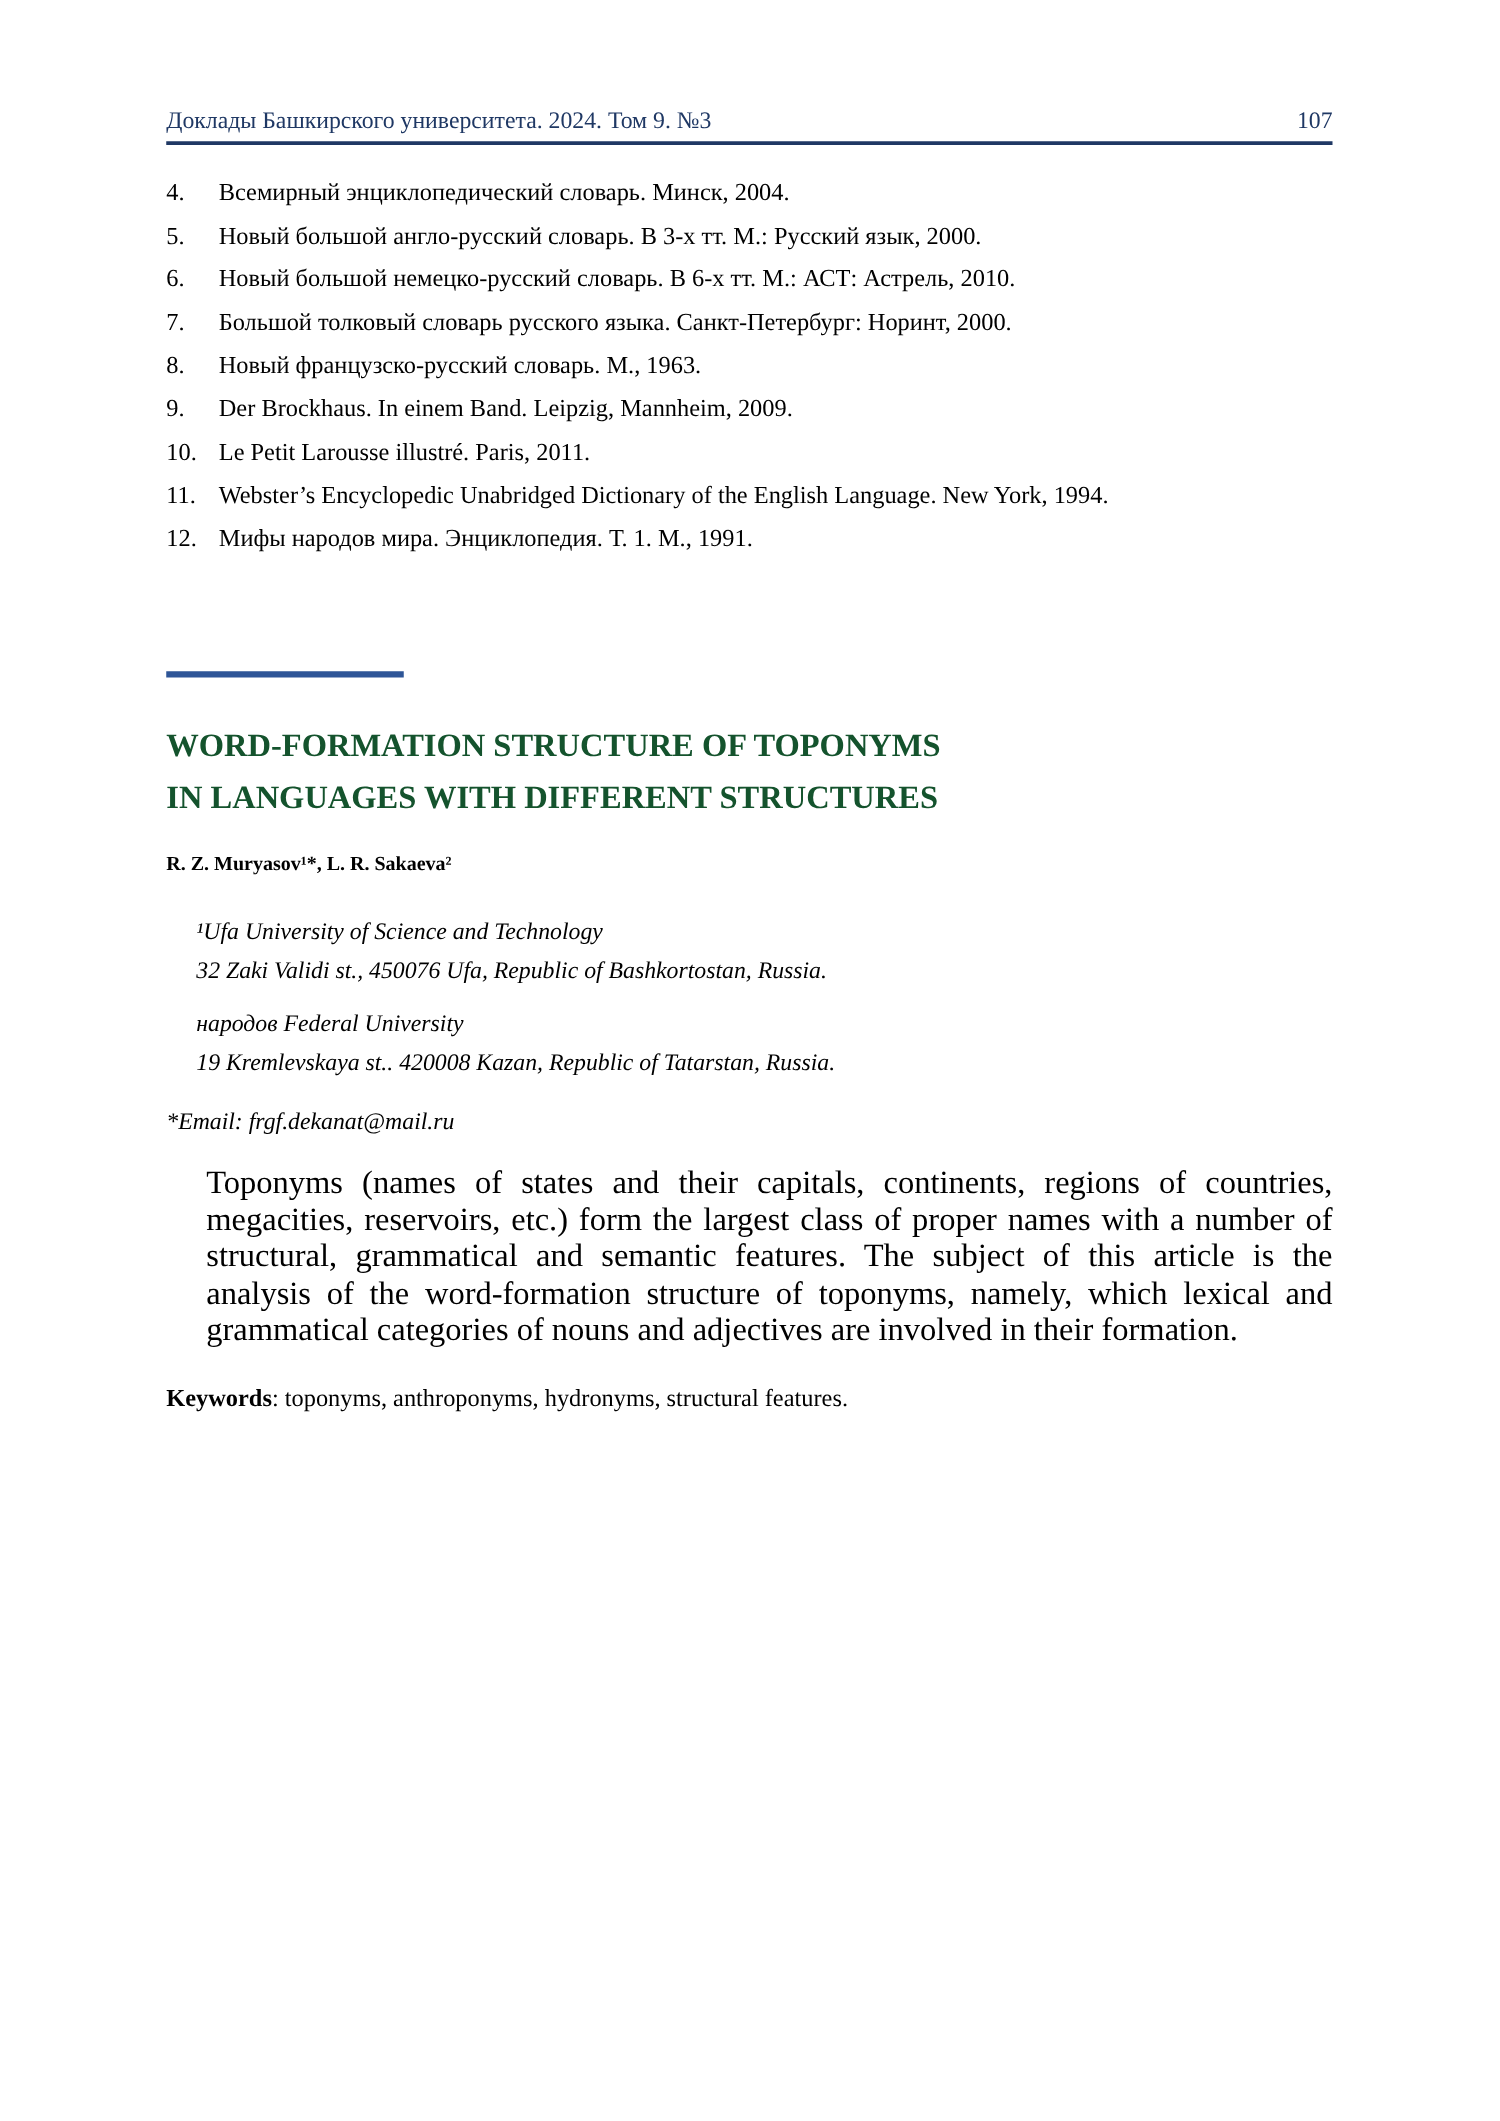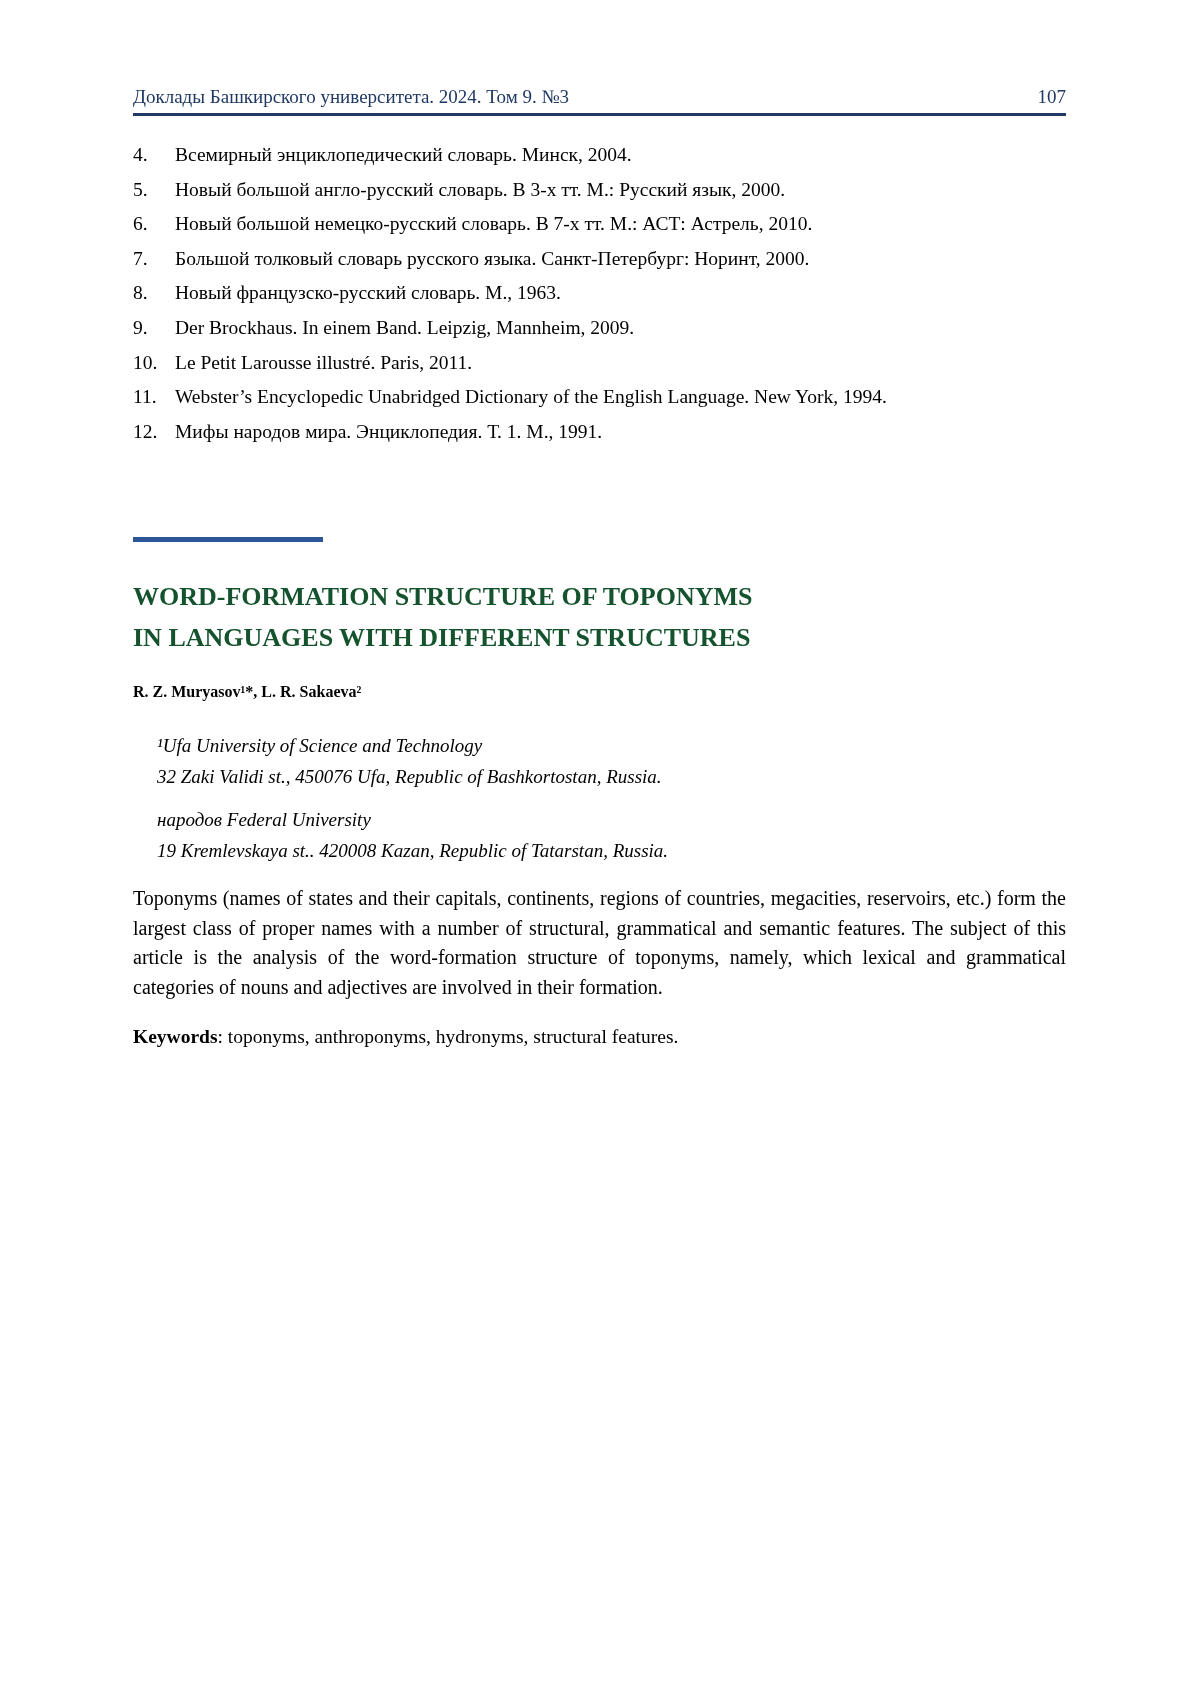--- a/index.html
+++ b/index.html
@@ -72,23 +72,24 @@
   .affiliation.first { margin-top: 26px; }
   .affiliation.second { margin-top: 12px; }
   .email-line {
     margin-top: 16px;
     font-style: italic;
     font-size: 19px;
     line-height: 31px;
   }
   .abstract {
     margin-top: 18px;
-    font-size: 20px;
+    font-size: 26px;
     line-height: 29.5px;
     text-align: justify;
+    margin-left: 32px;
   }
   .keywords {
     margin-top: 16px;
     font-size: 19.5px;
     line-height: 29.5px;
   }
   .keywords .kw-label { font-weight: bold; }
 </style>
 </head>
 <body>
@@ -105,21 +106,21 @@
     <li class="ref">
       <span class="ref-num">4.</span>
       <span class="ref-text">Всемирный энциклопедический словарь. Минск, 2004.</span>
     </li>
     <li class="ref">
       <span class="ref-num">5.</span>
       <span class="ref-text">Новый большой англо-русский словарь. В 3-х тт. М.: Русский язык, 2000.</span>
     </li>
     <li class="ref">
       <span class="ref-num">6.</span>
-      <span class="ref-text">Новый большой немецко-русский словарь. В 7-х тт. М.: АСТ: Астрель, 2010.</span>
+      <span class="ref-text">Новый большой немецко-русский словарь. В 6-х тт. М.: АСТ: Астрель, 2010.</span>
     </li>
     <li class="ref">
       <span class="ref-num">7.</span>
       <span class="ref-text">Большой толковый словарь русского языка. Санкт-Петербург: Норинт, 2000.</span>
     </li>
     <li class="ref">
       <span class="ref-num">8.</span>
       <span class="ref-text">Новый французско-русский словарь. М., 1963.</span>
     </li>
     <li class="ref">
@@ -152,20 +153,21 @@
   <div class="affiliation first">
     <span>¹Ufa University of Science and Technology</span><br>
     <span>32 Zaki Validi st., 450076 Ufa, Republic of Bashkortostan, Russia.</span>
   </div>
 
   <div class="affiliation second">
     <span>народов Federal University</span><br>
     <span>19 Kremlevskaya st.. 420008 Kazan, Republic of Tatarstan, Russia.</span>
   </div>
 
+  <div class="email-line">*Email: frgf.dekanat@mail.ru</div>
 
   <p class="abstract">Toponyms (names of states and their capitals, continents, regions of countries, megacities, reservoirs, etc.) form the largest class of proper names with a number of structural, grammatical and semantic features. The subject of this article is the analysis of the word-formation structure of toponyms, namely, which lexical and grammatical categories of nouns and adjectives are involved in their formation.</p>
 
   <p class="keywords">
     <span class="kw-label">Keywords</span><span>: toponyms, anthroponyms, hydronyms, structural features.</span>
   </p>
 
 </div>
 
 </body></html>

